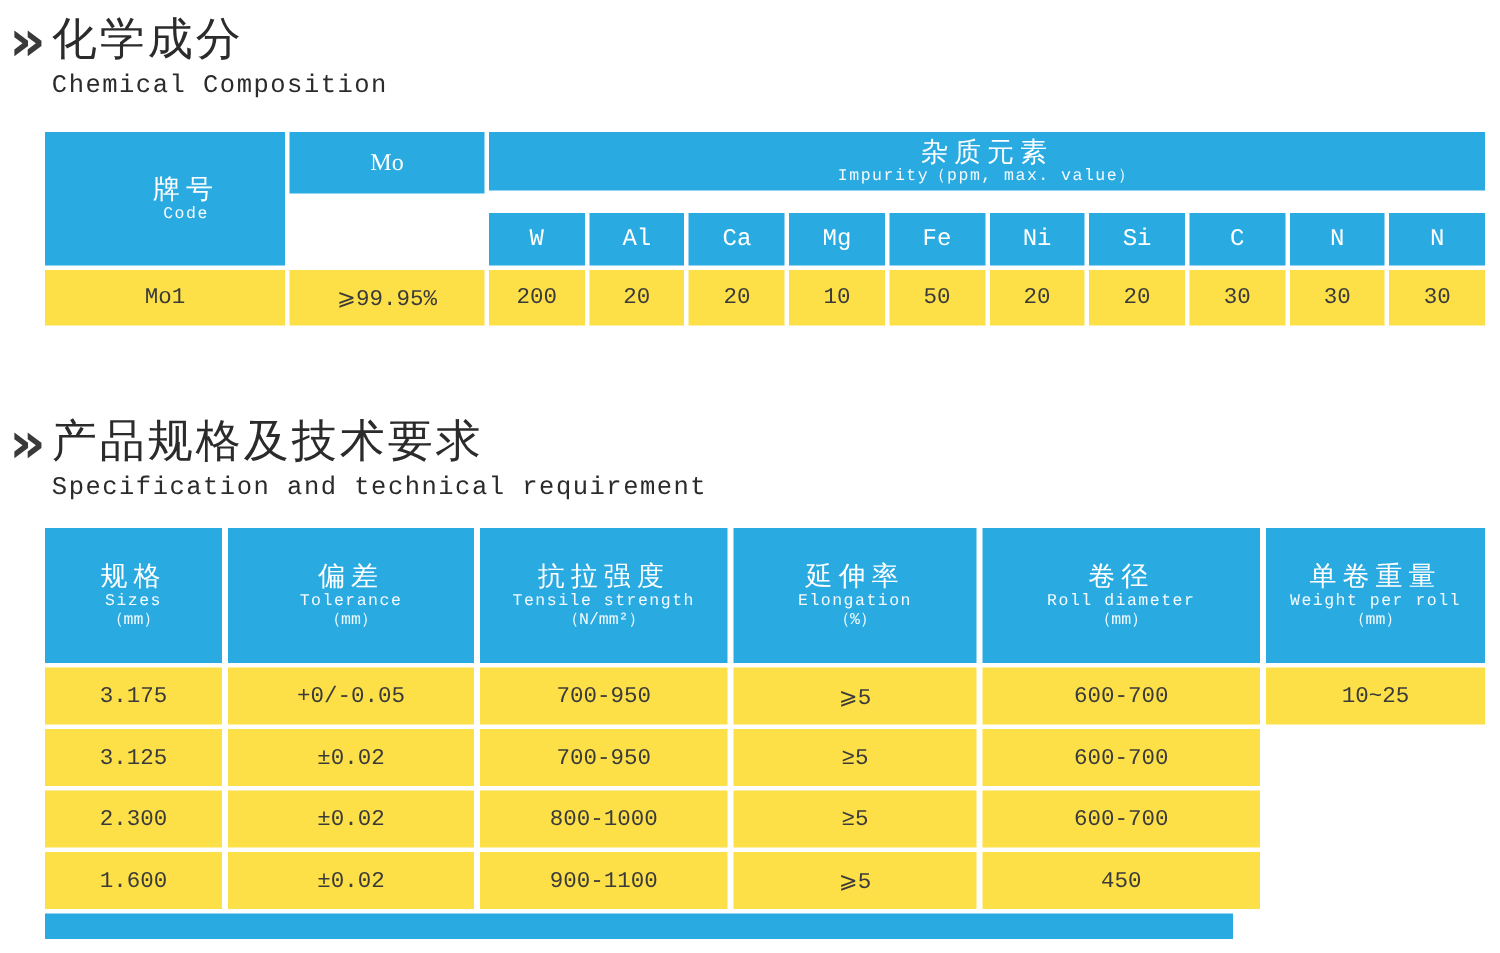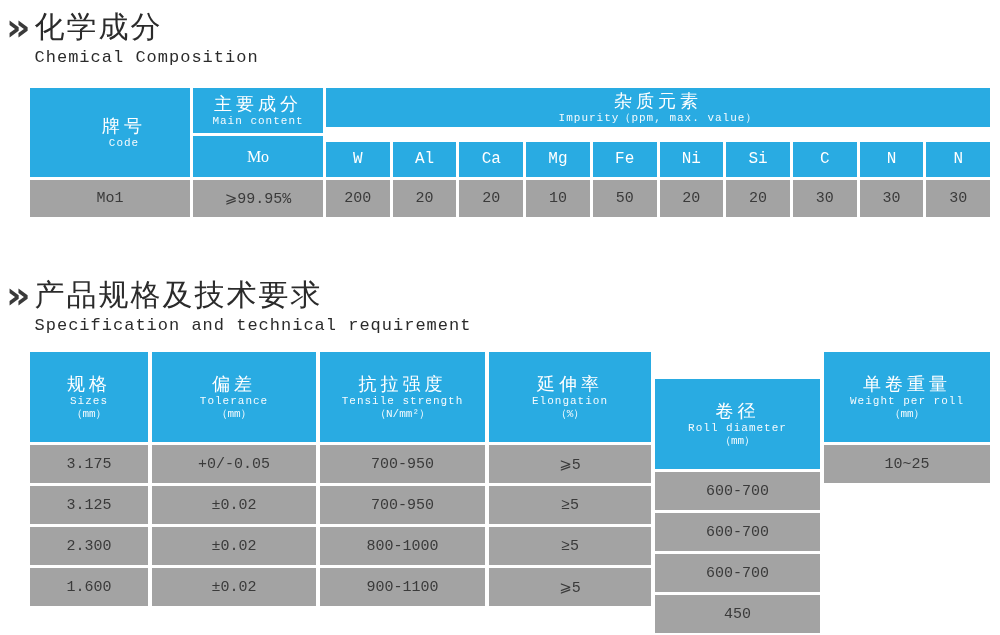--- a/index.html
+++ b/index.html
@@ -9,21 +9,21 @@
   .heading { position:absolute; left:6px; display:flex; align-items:flex-start; }
   .chev { font-size:38px; font-weight:bold; color:#3a3a3a; line-height:34px; margin-right:8px;
           font-family:"DejaVu Sans",sans-serif; letter-spacing:-4px; }
   .title-cn { font-size:30px; color:#2b2b2b; letter-spacing:2px; line-height:34px; }
   .title-en { font-size:17px; color:#2b2b2b; margin-top:4px; letter-spacing:1px;
               font-family:"Liberation Mono","DejaVu Sans Mono",monospace; }
 
   
   .hc { background:#29ABE2; color:#ffffff; display:flex; flex-direction:column;
         align-items:center; justify-content:center; text-align:center; }
-  .dc { background:#a3a3a3; color:#3a3a3a; display:flex; align-items:center; justify-content:center;
+  .dc { background:#fde047; color:#3a3a3a; display:flex; align-items:center; justify-content:center;
         font-size:15px; font-family:"Liberation Mono","DejaVu Sans Mono",monospace; }
   .h-cn  { font-size:18px; letter-spacing:4px; line-height:22px; }
   .h-en  { font-size:11px; letter-spacing:1px; line-height:13px; opacity:.95;
            font-family:"Liberation Mono","DejaVu Sans Mono",monospace; }
   .h-unit{ font-size:11px; line-height:13px; opacity:.95;
            font-family:"Liberation Mono","DejaVu Sans Mono",monospace; }
 
   
   .t1 { position:absolute; left:30px; top:88px; width:960px; }
   .t1-top { display:flex; gap:3px; height:89px; }
@@ -36,21 +36,21 @@
   .t1-els .hc { flex:1; font-size:16px;
                 font-family:"Liberation Mono","DejaVu Sans Mono",monospace; }
   .t1-data { display:flex; gap:3px; margin-top:3px; height:37px; }
   .t1-data .c1 { width:160px; } .t1-data .c2 { width:130px; }
   .t1-data .cv { flex:1; }
 
   
   .t2 { position:absolute; left:30px; top:352px; width:960px; }
   .t2-cols { display:flex; gap:4px; }
   .t2-col { display:flex; flex-direction:column; gap:3px; }
-  .w1{width:118px;} .w2{width:164px;} .w3{width:165px;} .w4{width:162px;} .w5{width:165px;margin-top:27px;}
+  .w1{width:118px;} .w2{width:164px;} .w3{width:165px;} .w4{width:162px;} .w5{width:185px;}
   .w6{flex:1;}
   .t2-col .hc2 { height:90px; background:#29ABE2; color:#fff; display:flex; flex-direction:column;
                  align-items:center; justify-content:center; text-align:center; }
   .t2-col .dc { height:38px; }
   .t2-merged { height:161px; }
   .t2-bottombar { height:17px; background:#29ABE2; margin-top:3px; width:792px; }
 </style>
 </head>
 <body>
 
@@ -62,24 +62,20 @@
   </div>
 </div>
 
 <div class="t1">
   <div class="t1-top">
     <div class="hc t1-code">
       <div class="h-cn">牌号</div>
       <div class="h-en">Code</div>
     </div>
     <div class="t1-c2">
-      <div class="hc t1-main">
-        <div class="h-cn">主要成分</div>
-        <div class="h-en">Main content</div>
-      </div>
       <div class="hc t1-mo">Mo</div>
     </div>
     <div class="t1-imp">
       <div class="hc t1-impurity">
         <div class="h-cn">杂质元素</div>
         <div class="h-en">Impurity（ppm, max. value）</div>
       </div>
       <div class="t1-els">
         <div class="hc">W</div>
         <div class="hc">Al</div>

